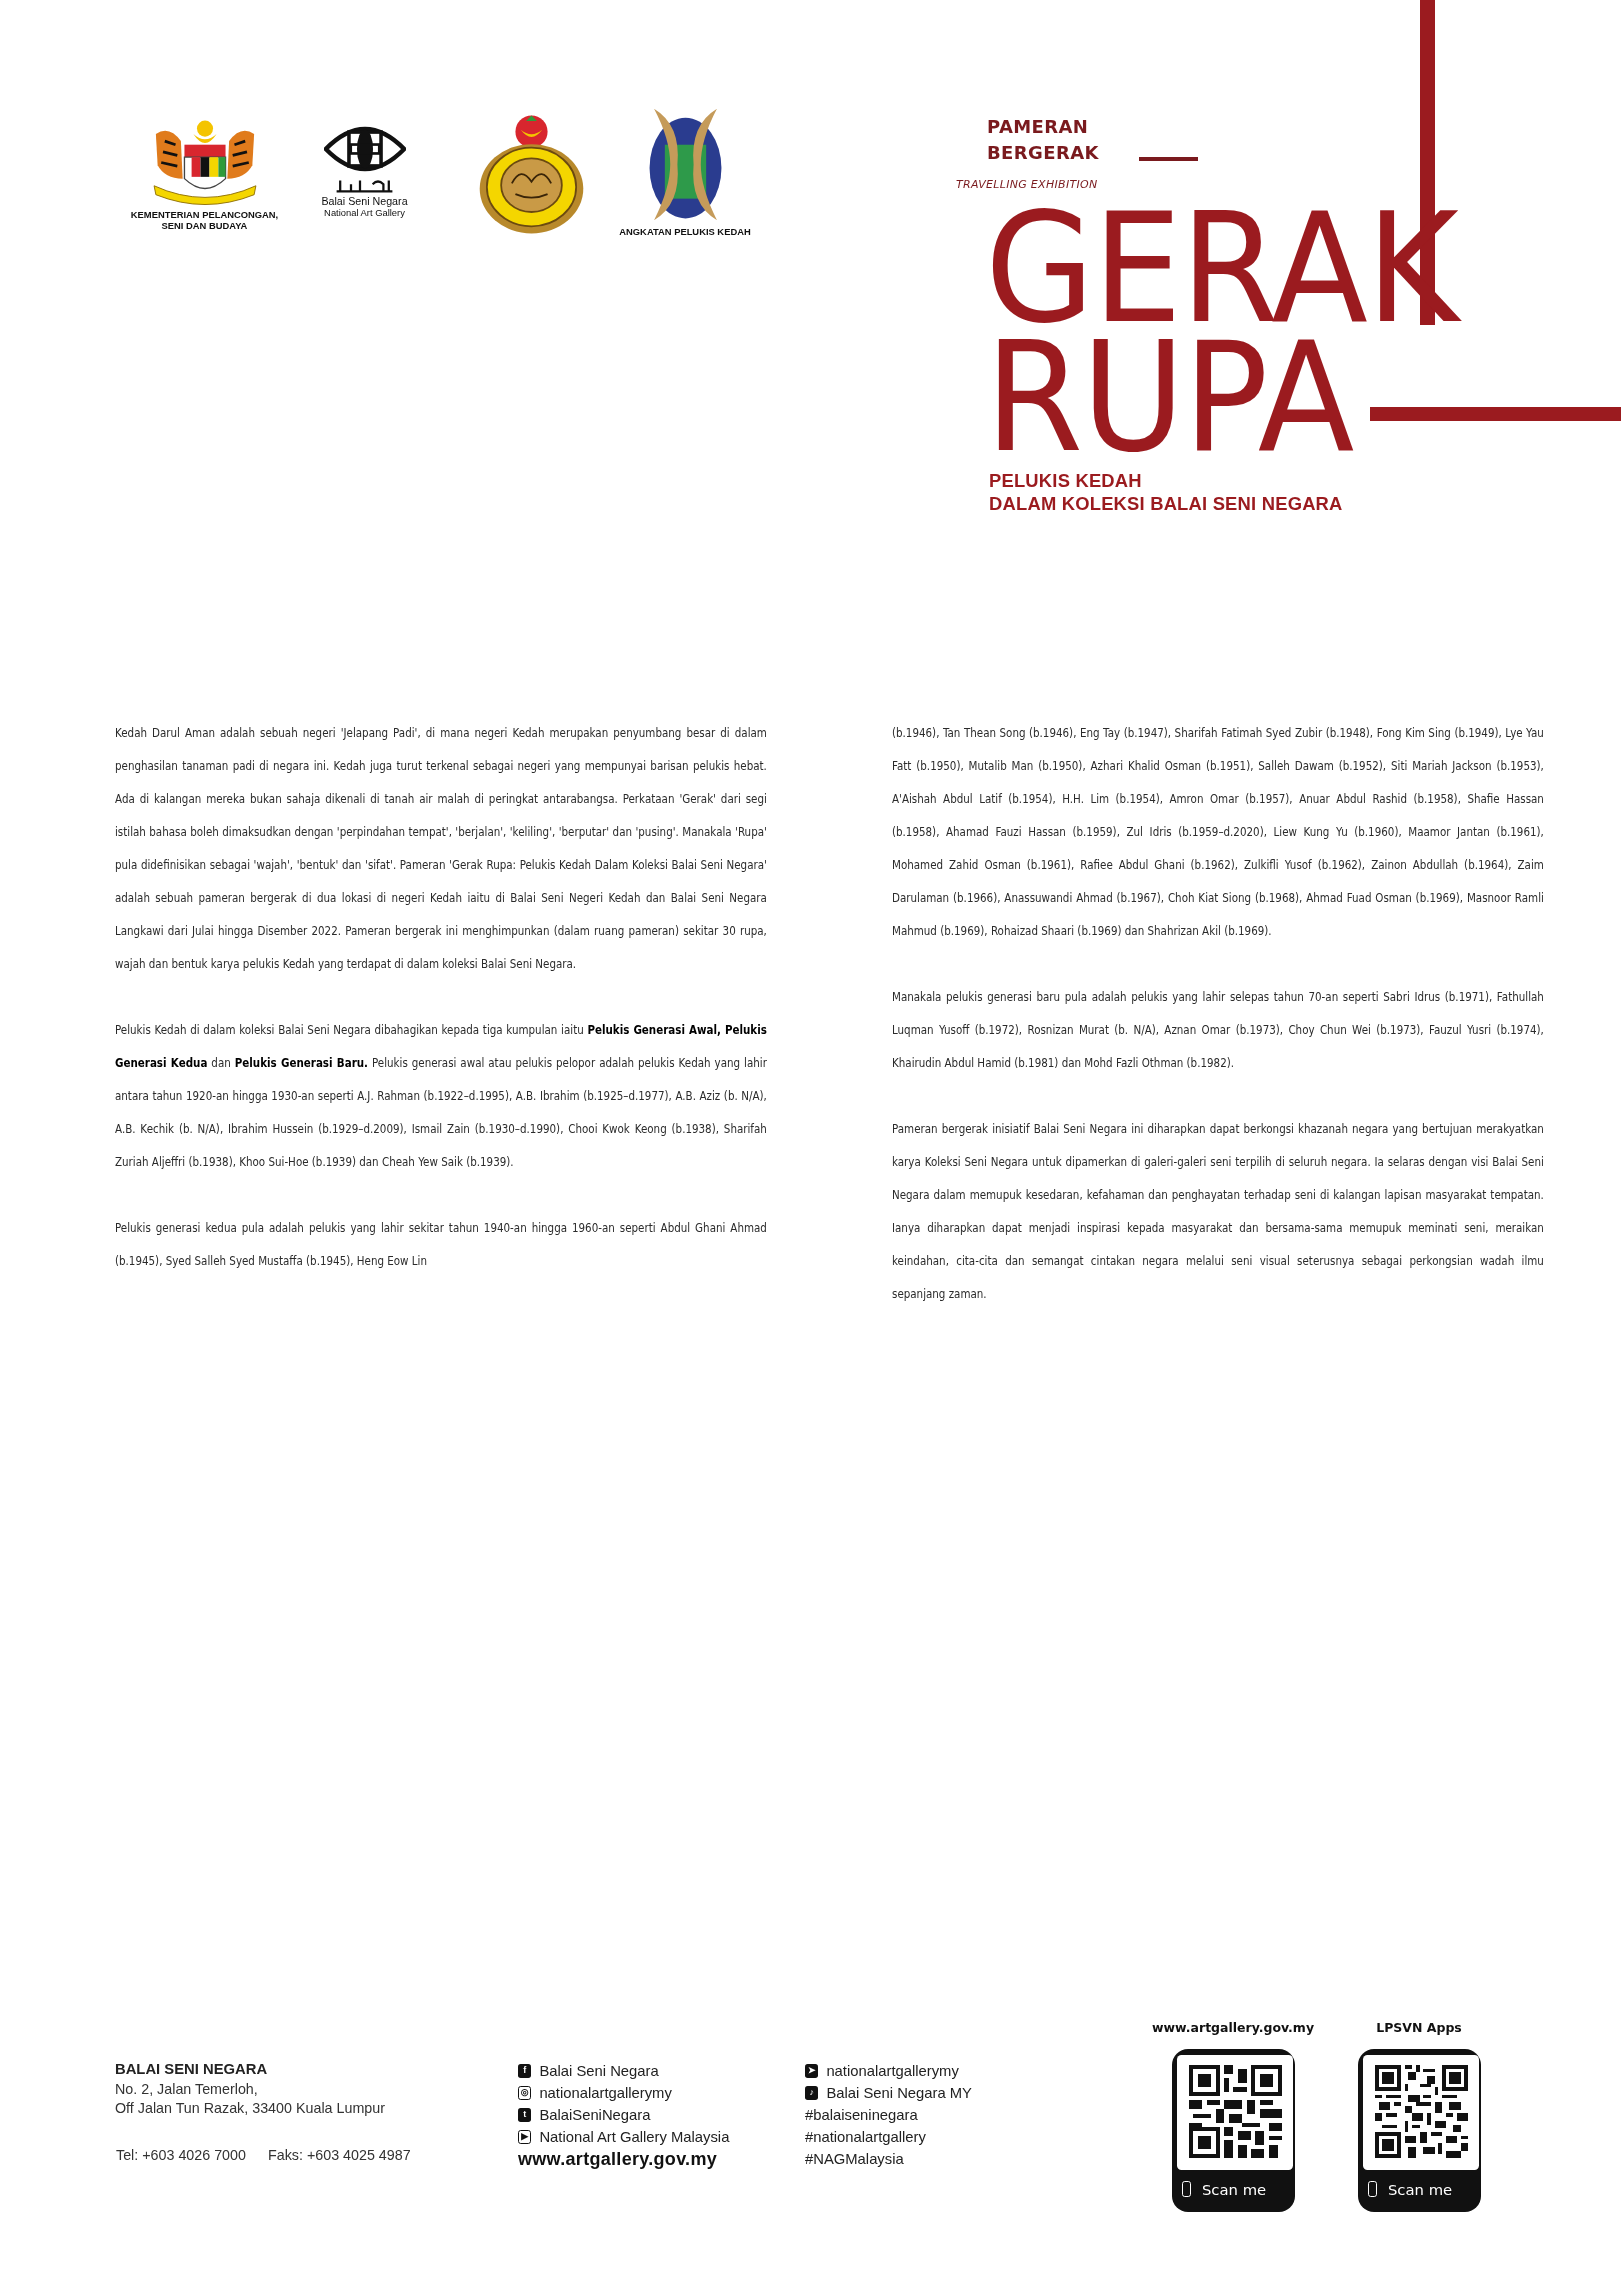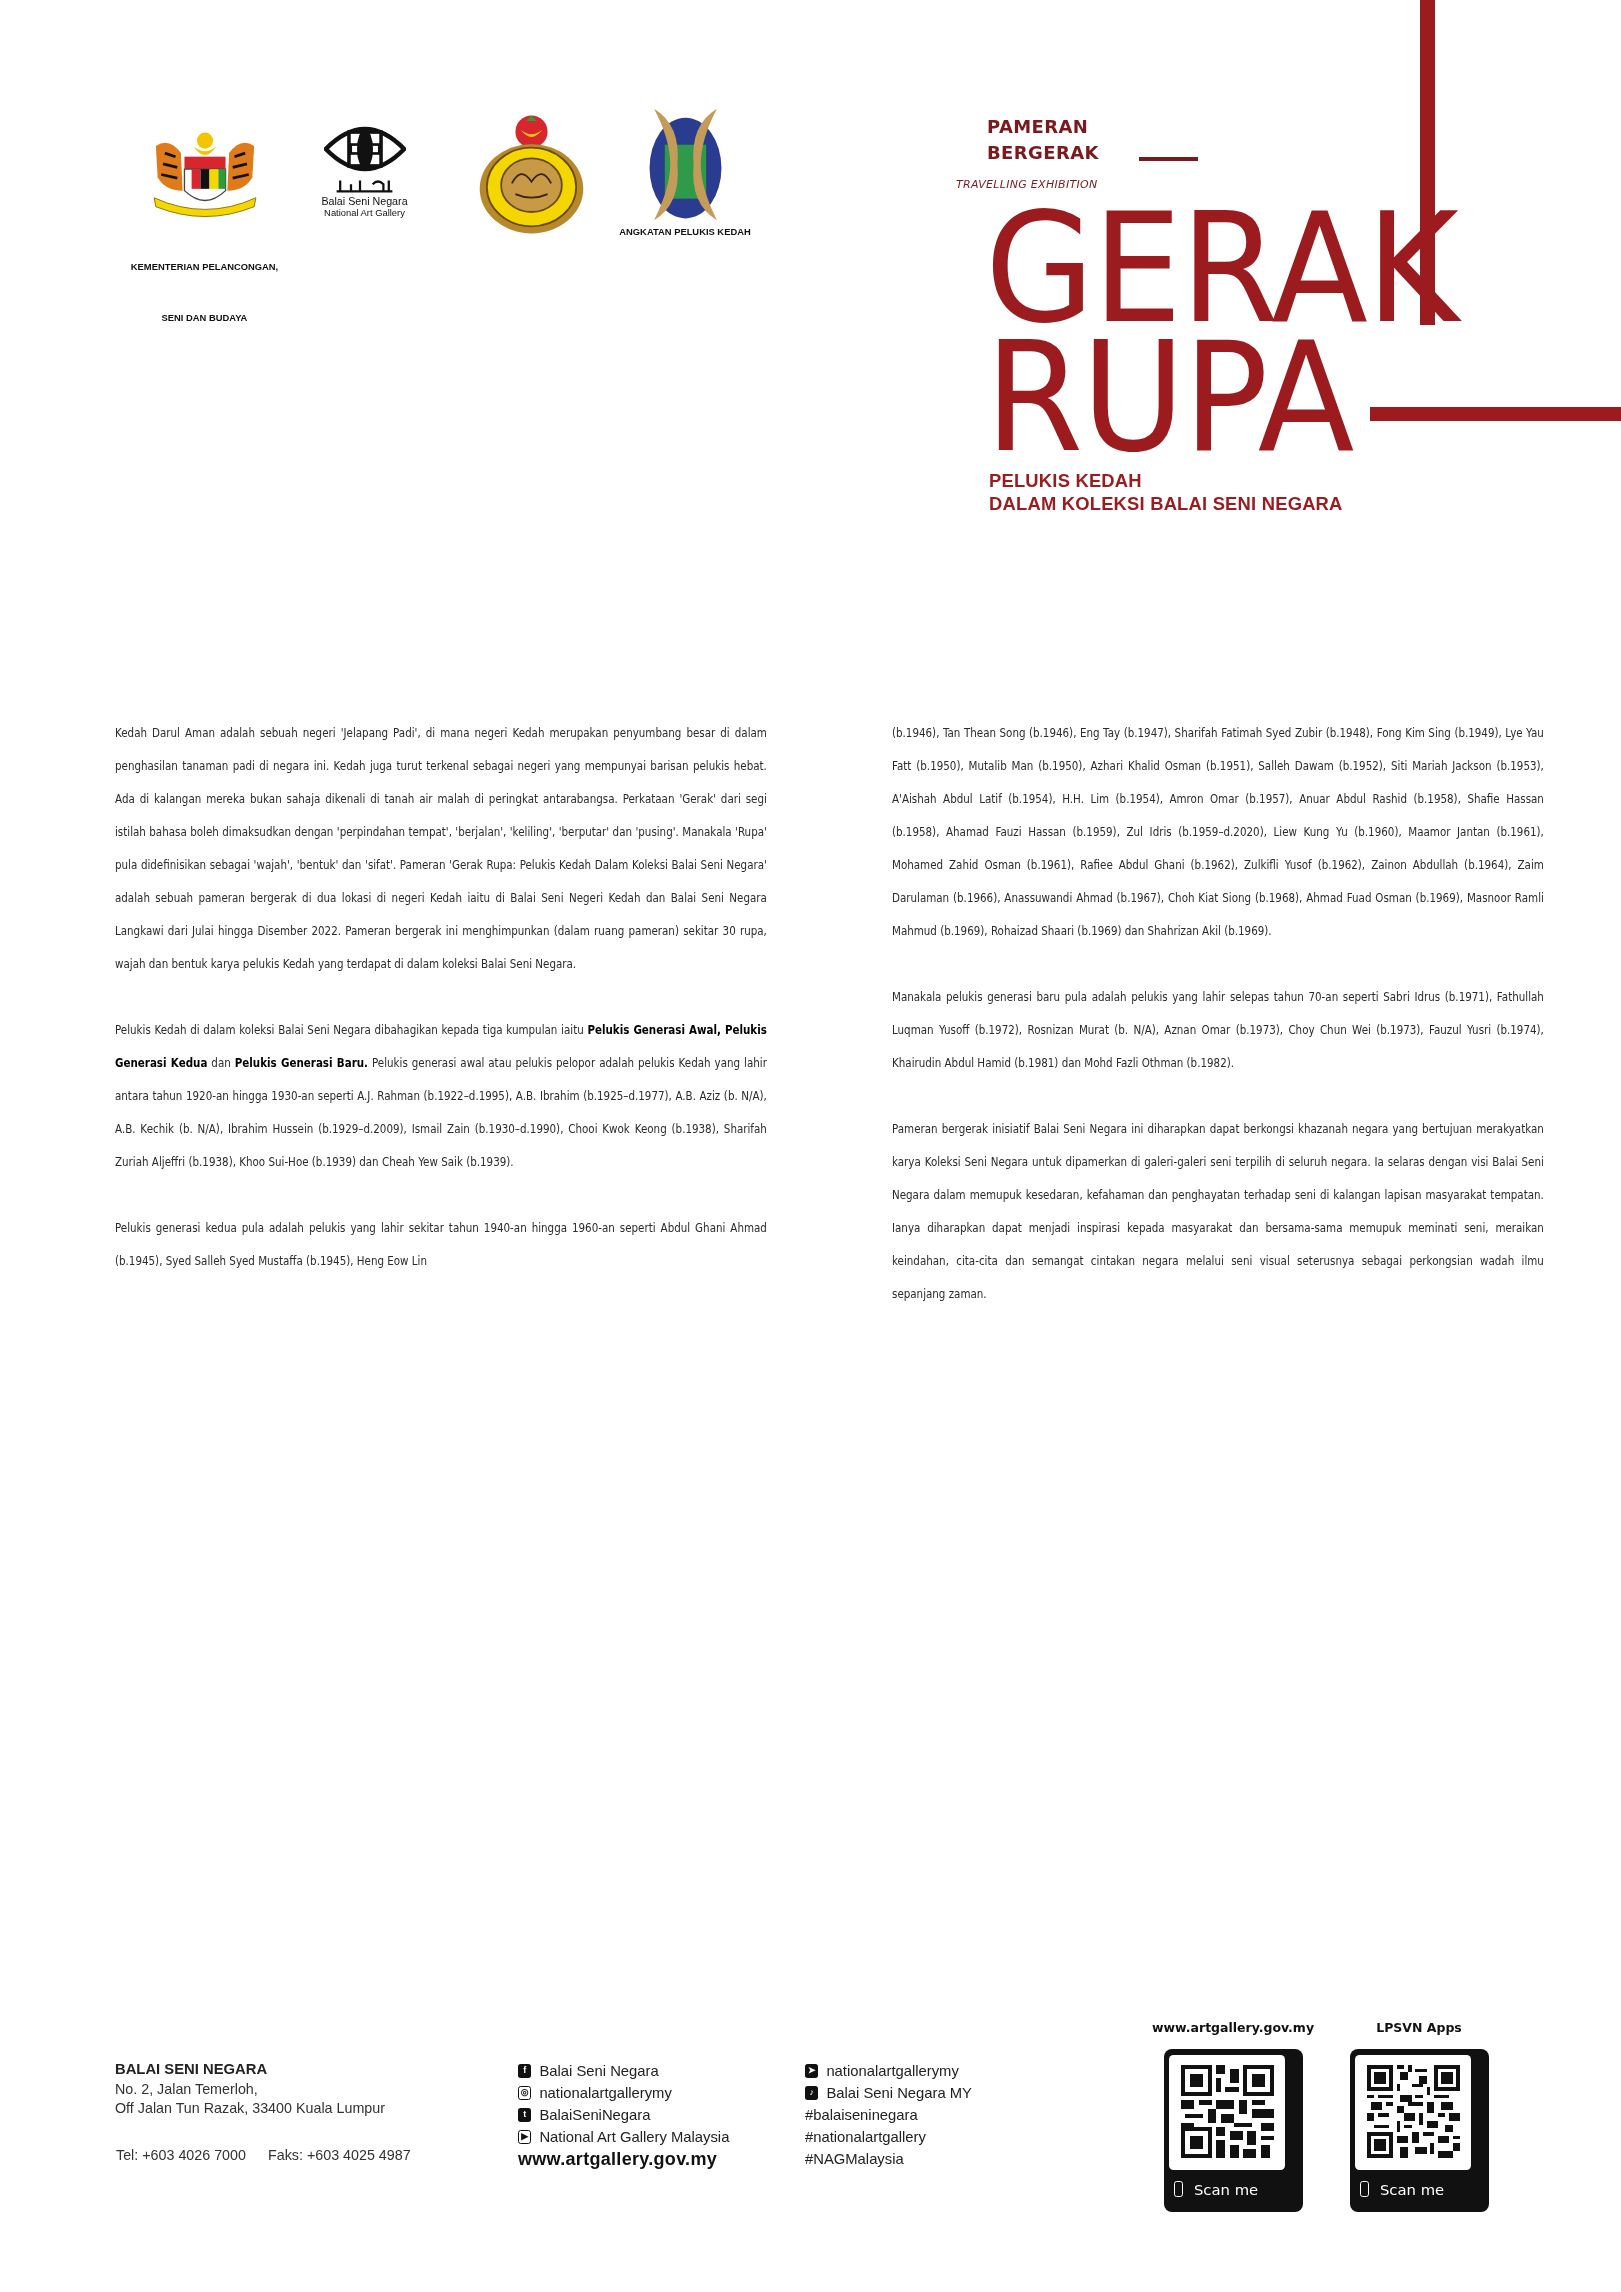--- a/index.html
+++ b/index.html
@@ -2,21 +2,21 @@
 <html style="font-size:14.3px"><head>
   <meta charset="utf-8">
   <style>
     * { margin: 0; padding: 0; box-sizing: border-box; }
     html, body { width: 1621px; height: 2293px; background: #ffffff; overflow: hidden; }
     body { position: relative; font-family: "Liberation Sans", sans-serif; color: #231f20; }
 
     
     .logo { position: absolute; display: flex; flex-direction: column; align-items: center; }
     .logo-caption { font-family: "Liberation Sans", sans-serif; font-weight: bold; font-size: 9.4px; line-height: 10.7px; text-align: center; color: #111; }
-    .logo-1 { left: 115px; top: 128px; width: 179px; gap: 40px; }
+    .logo-1 { left: 115px; top: 116px; width: 179px; }
     .logo-2 { left: 315px; top: 121px; width: 99px; }
     .logo-3 { left: 473px; top: 112px; width: 116px; }
     .logo-4 { left: 618px; top: 107px; width: 134px; }
     .bsn-text1 { font-family: "Liberation Sans", sans-serif; font-size: 10.7px; color:#111; line-height: 12.5px; }
     .bsn-text2 { font-family: "Liberation Sans", sans-serif; font-size: 9.4px; color:#111; line-height: 10.7px; }
     .vline { position: absolute; left: 1420px; top: 0; width: 15px; height: 325px; background: #9b1b1f; }
     .hline { position: absolute; left: 1370px; top: 407px; width: 251px; height: 14.3px; background: #9b1b1f; }
     .short-line { position: absolute; left: 1139px; top: 157px; width: 59px; height: 3.6px; background: #7a1a1e; }
     .pameran { position: absolute; left: 987px; top: 114px; font-family: "DejaVu Sans", sans-serif; font-weight: bold; font-size: 18px; line-height: 26px; color: #7a1a1e; letter-spacing: 0.4px; }
     .travelling { position: absolute; left: 956px; top: 178px; font-family: "DejaVu Sans", sans-serif; font-style: italic; font-size: 11px; color: #7a1a1e; letter-spacing: 0.3px; }
@@ -42,21 +42,21 @@
     .f-social-2 { left: 805px; }
     .f-row { display: flex; align-items: center; height: 22px; }
     .s-icon { display: inline-flex; align-items: center; justify-content: center; width: 13.4px; height: 13.4px; border-radius: 2.7px; background: #111; color: #fff; font-size: 9px; font-weight: bold; margin-right: 8px; line-height: 1; }
     .s-icon.outline { background: #fff; border: 1.8px solid #111; color: #111; }
     .f-url { font-weight: bold; font-size: 18px; color: #111; letter-spacing: 0.3px; }
 
     .qr { position: absolute; top: 2020px; display: flex; flex-direction: column; align-items: center; }
     .qr-1 { left: 1148px; width: 170px; }
     .qr-2 { left: 1352px; width: 134px; }
     .qr-label { font-family: "DejaVu Sans", sans-serif; font-weight: bold; font-size: 12.5px; color: #111; margin-bottom: 14.3px; white-space: nowrap; }
-    .qr-card { width: 139px; height: 163px; background: #111; border-radius: 8px; padding: 5.4px 5.4px 0 5.4px; }
+    .qr-card { width: 123px; height: 163px; background: #111; border-radius: 16px; padding: 5.4px 5.4px 0 5.4px; }
     .qr-code { width: 116px; height: 115px; background: #fff; border-radius: 4.5px; padding: 10.7px; }
     .qr-foot { display: flex; align-items: center; height: 39px; padding-left: 5.4px; color: #fff; font-family: "DejaVu Sans", sans-serif; font-size: 14.8px; }
     .phone-icon { width: 9px; height: 16px; border: 1.8px solid #fff; border-radius: 2.7px; margin-right: 10.7px; }
   </style>
 </head>
 <body>
 
 <div class="logo logo-1">
   <svg width="134" height="94" viewBox="0 0 150 105">
     <circle cx="75" cy="14" r="9" fill="#f4c400"></circle>

